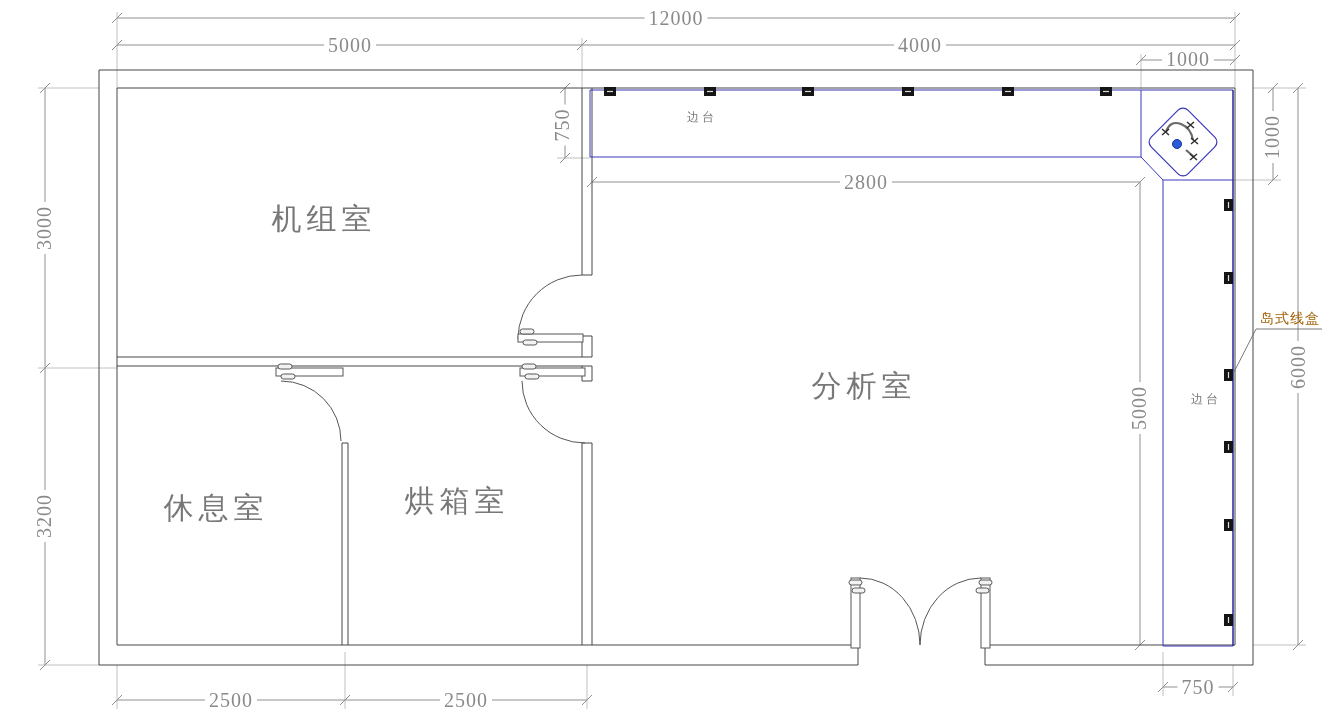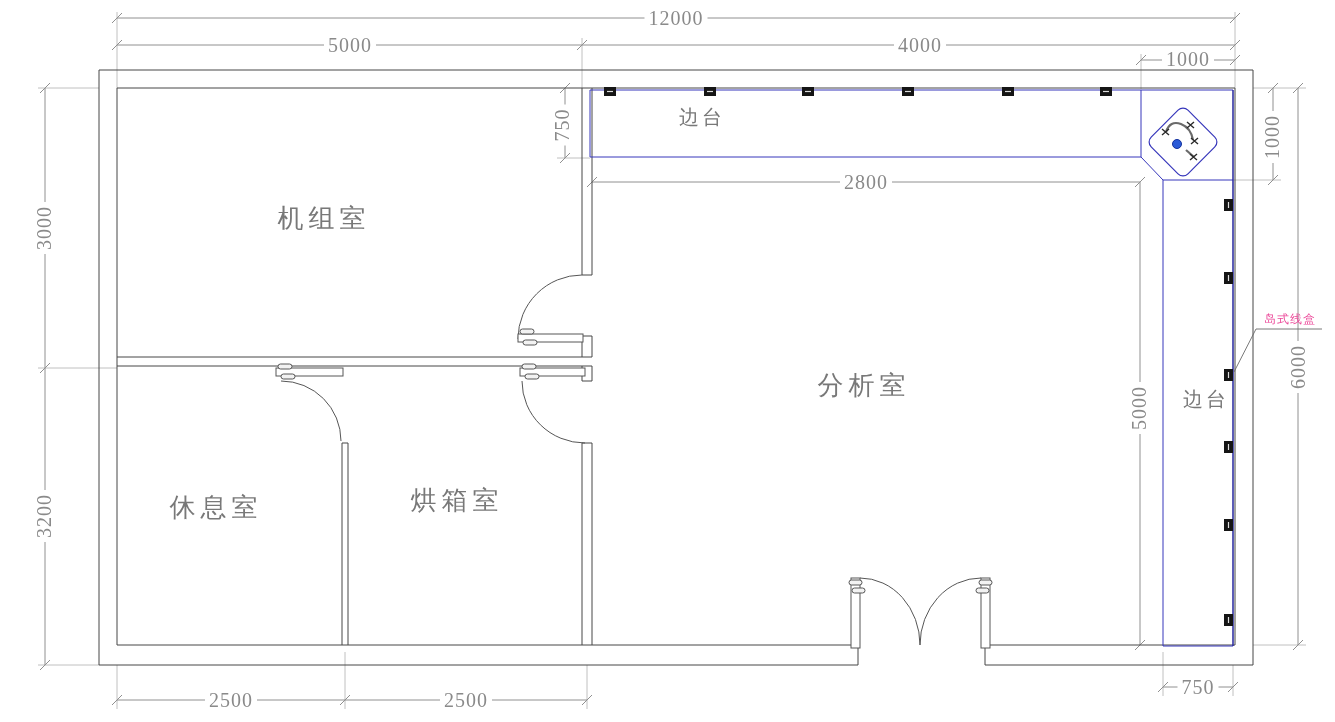--- a/index.html
+++ b/index.html
@@ -10,24 +10,24 @@
   .canvas svg{position:absolute;left:0;top:0;}
   .txt{
     position:absolute;transform:translate(-50%,-50%);
     white-space:nowrap;line-height:1;pointer-events:none;
   }
   .dim{
     font-size:20px;color:#8a8a8a;background:#ffffff;padding:0 4px;letter-spacing:1px;
   }
   .dim.v{transform:translate(-50%,-50%) rotate(-90deg);}
   .room{
-    font-size:26px;color:#787878;letter-spacing:5px;
-  }
-  .bench-label{font-size:20px;color:#787878;letter-spacing:3px;}
-  .callout{font-size:12px;color:#ec4899;letter-spacing:1px;}
+    font-size:30px;color:#787878;letter-spacing:5px;
+  }
+  .bench-label{font-size:12px;color:#787878;letter-spacing:3px;}
+  .callout{font-size:14px;color:#a16207;letter-spacing:1px;}
 </style>
 </head>
 <body>
 
 <div class="canvas">
 
   <svg width="1335" height="722" viewBox="0 0 1335 722">
 
     <g stroke="#b0b0b0" stroke-width="0.8" fill="none">
       <path d="M117,12 V88 M582,38 V88 M1235,12 V88 M1141,54 V89

